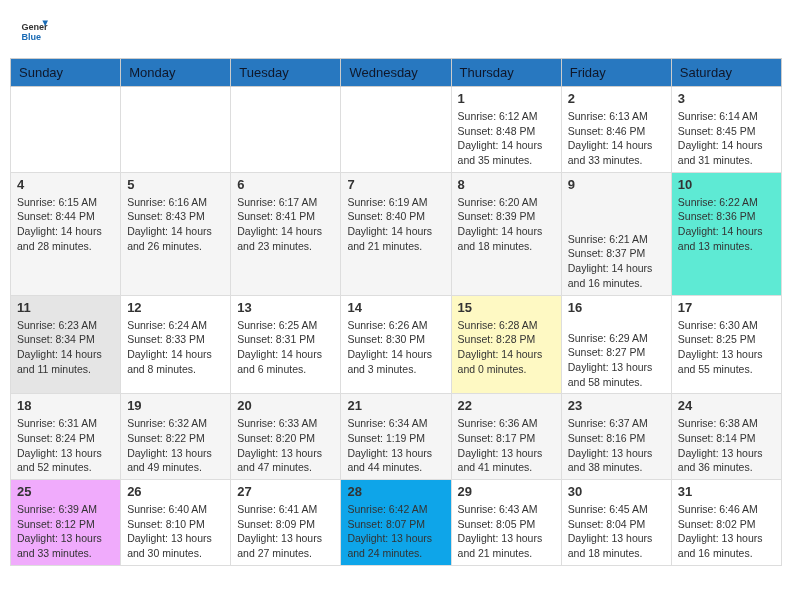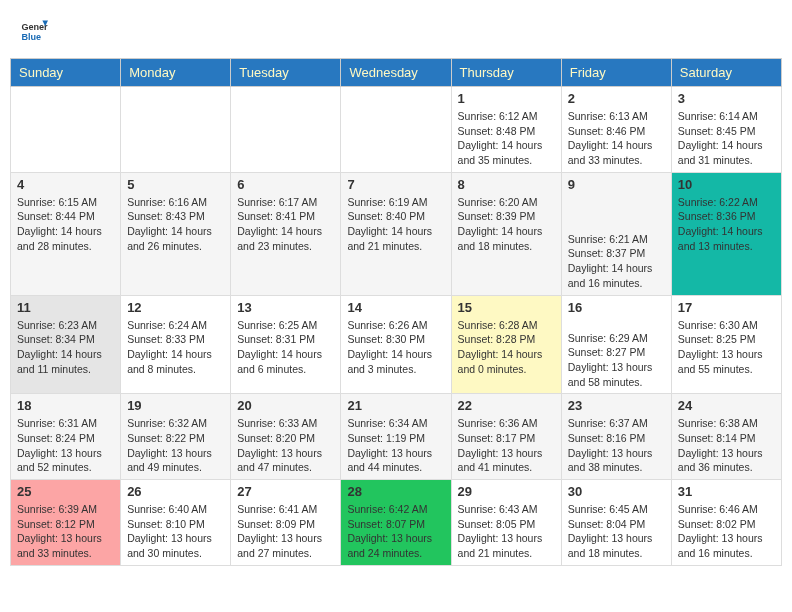--- a/index.html
+++ b/index.html
@@ -38,21 +38,21 @@
       font-size: 16px;
       color: #555;
     }
     .calendar {
       width: 100%;
       border-collapse: collapse;
       font-size: 11px;
     }
     .calendar th {
       background-color: #2878c0;
-      color: #fef9c3;
+      color: #0f172a;
       text-align: left;
       padding: 6px 8px;
       font-size: 13px;
       font-weight: normal;
       border: 1px solid #ccc;
     }
     .calendar td {
       vertical-align: top;
       padding: 4px 6px;
       border: 1px solid #ddd;
@@ -166,21 +166,21 @@
           <div class="day-info" style="white-space: pre-line;">Sunrise: 6:20 AM
 Sunset: 8:39 PM
 Daylight: 14 hours and 18 minutes.</div>
         </td>
         <td style="background: rgb(245, 245, 245);">
           <span class="day-num">9</span>
           <div class="day-info" style="white-space: pre-line; margin-top: 40px;">Sunrise: 6:21 AM
 Sunset: 8:37 PM
 Daylight: 14 hours and 16 minutes.</div>
         </td>
-        <td style="background: #14b8a6;">
+        <td style="background: #5eead4;">
           <span class="day-num">10</span>
           <div class="day-info" style="white-space: pre-line;">Sunrise: 6:22 AM
 Sunset: 8:36 PM
 Daylight: 14 hours and 13 minutes.</div>
         </td>
       </tr>
       <tr>
         <td style="background: #e5e5e5;">
           <span class="day-num">11</span>
           <div class="day-info" style="white-space: pre-line;">Sunrise: 6:23 AM
@@ -262,39 +262,39 @@
 Daylight: 13 hours and 38 minutes.</div>
         </td>
         <td style="background: rgb(245, 245, 245);">
           <span class="day-num">24</span>
           <div class="day-info" style="white-space: pre-line;">Sunrise: 6:38 AM
 Sunset: 8:14 PM
 Daylight: 13 hours and 36 minutes.</div>
         </td>
       </tr>
       <tr>
-        <td style="background: #fca5a5;">
+        <td style="background: #f0abfc;">
           <span class="day-num">25</span>
           <div class="day-info" style="white-space: pre-line;">Sunrise: 6:39 AM
 Sunset: 8:12 PM
 Daylight: 13 hours and 33 minutes.</div>
         </td>
         <td style="background: rgb(255, 255, 255);">
           <span class="day-num">26</span>
           <div class="day-info" style="white-space: pre-line;">Sunrise: 6:40 AM
 Sunset: 8:10 PM
 Daylight: 13 hours and 30 minutes.</div>
         </td>
         <td style="background: rgb(255, 255, 255);">
           <span class="day-num">27</span>
           <div class="day-info" style="white-space: pre-line;">Sunrise: 6:41 AM
 Sunset: 8:09 PM
 Daylight: 13 hours and 27 minutes.</div>
         </td>
-        <td style="background: #22c55e;">
+        <td style="background: #0ea5e9;">
           <span class="day-num">28</span>
           <div class="day-info" style="white-space: pre-line;">Sunrise: 6:42 AM
 Sunset: 8:07 PM
 Daylight: 13 hours and 24 minutes.</div>
         </td>
         <td style="background: rgb(255, 255, 255);">
           <span class="day-num">29</span>
           <div class="day-info" style="white-space: pre-line;">Sunrise: 6:43 AM
 Sunset: 8:05 PM
 Daylight: 13 hours and 21 minutes.</div>

